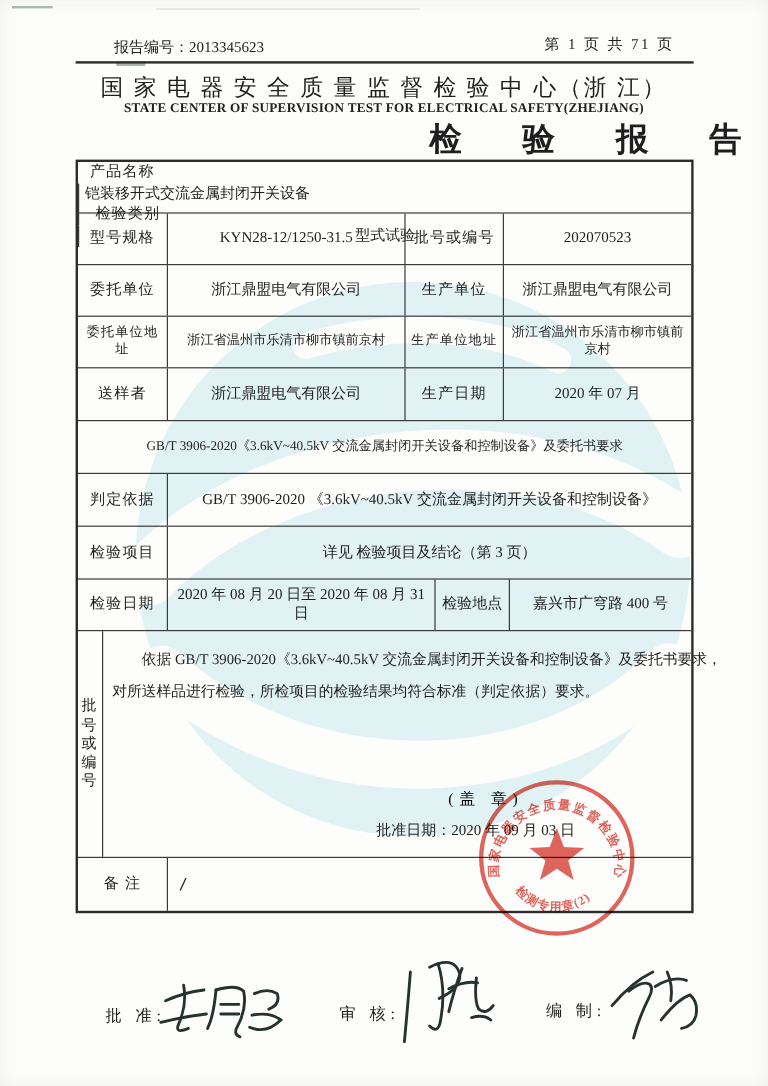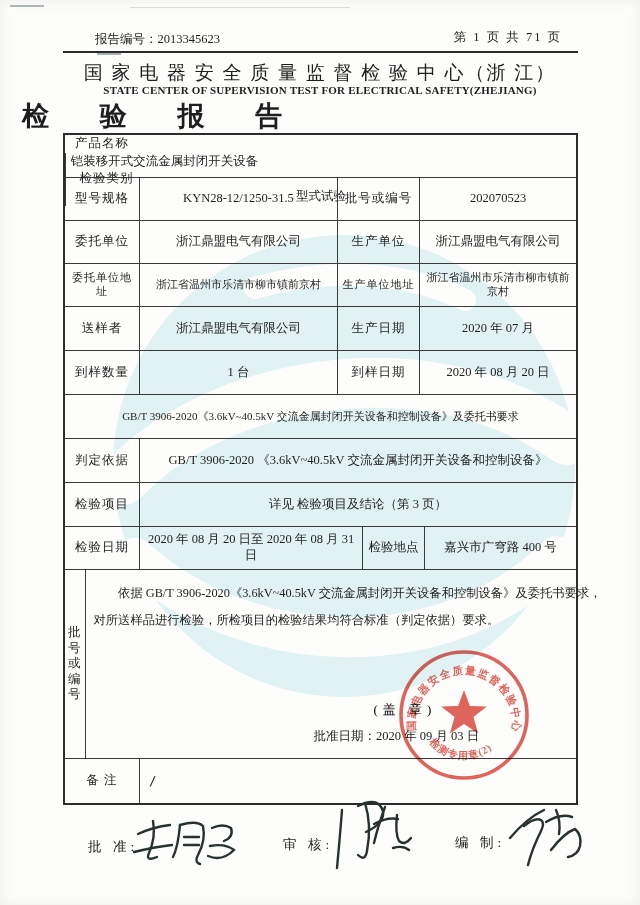--- a/index.html
+++ b/index.html
@@ -24,21 +24,21 @@
   .artifact-b{position:absolute;left:97px;top:51px;width:24px;height:4px;background:#8e9897;opacity:.75;}
   .artifact-c{position:absolute;left:130px;top:7px;width:220px;height:1px;background:#d9dedd;}
   
   .watermark{position:absolute;left:105px;top:228px;z-index:0;}
   
   .meta-left{position:absolute;left:95px;top:31px;font-size:12.5px;z-index:2;}
   .meta-right{position:absolute;right:78px;top:29px;font-size:12.5px;letter-spacing:2px;z-index:2;}
   .top-rule{position:absolute;left:63px;top:51px;width:515px;height:2px;background:#2c2c2c;z-index:2;}
   .title-cn{position:absolute;left:0;top:60px;width:640px;text-align:center;font-size:19px;font-weight:normal;letter-spacing:2px;z-index:2;}
   .title-en{position:absolute;left:0;top:84px;width:640px;text-align:center;font-size:11px;font-weight:bold;letter-spacing:0.2px;z-index:2;}
-  .doc-title{position:absolute;left:0;top:98px;width:640px;text-align:left;font-size:27px;font-weight:bold;letter-spacing:22px;text-indent:22px;z-index:2;}
+  .doc-title{position:absolute;left:0;top:98px;width:640px;text-align:right;font-size:27px;font-weight:bold;letter-spacing:22px;text-indent:22px;z-index:2;}
   
   .report-table{
     position:absolute;left:63px;top:133px;width:515px;z-index:1;
     border:2px solid #2c2c2c;box-sizing:border-box;background:transparent;
   }
   .row{display:flex;border-top:1px solid var(--ln);}
   .row:first-child{border-top:none;flex-direction:column;}
   .cell{
     display:flex;align-items:center;justify-content:center;
     border-left:1px solid var(--ln);box-sizing:border-box;
@@ -129,26 +129,20 @@
       <div class="cell c-v2 small">浙江省温州市乐清市柳市镇前京村</div>
     </div>
 
     <div class="row h43">
       <div class="cell c-l1">送样者</div>
       <div class="cell c-v1">浙江鼎盟电气有限公司</div>
       <div class="cell c-l2">生产日期</div>
       <div class="cell c-v2">2020 年 07 月</div>
     </div>
 
-    <div class="row h43">
-      <div class="cell c-l1">到样数量</div>
-      <div class="cell c-v1">1 台</div>
-      <div class="cell c-l2">到样日期</div>
-      <div class="cell c-v2">2020 年 08 月 20 日</div>
-    </div>
 
     <div class="row h43">
       <div class="cell c-wide small">GB/T 3906-2020《3.6kV~40.5kV 交流金属封闭开关设备和控制设备》及委托书要求</div>
     </div>
 
     <div class="row h43">
       <div class="cell c-l1">判定依据</div>
       <div class="cell c-wide">GB/T 3906-2020 《3.6kV~40.5kV 交流金属封闭开关设备和控制设备》</div>
     </div>
 

